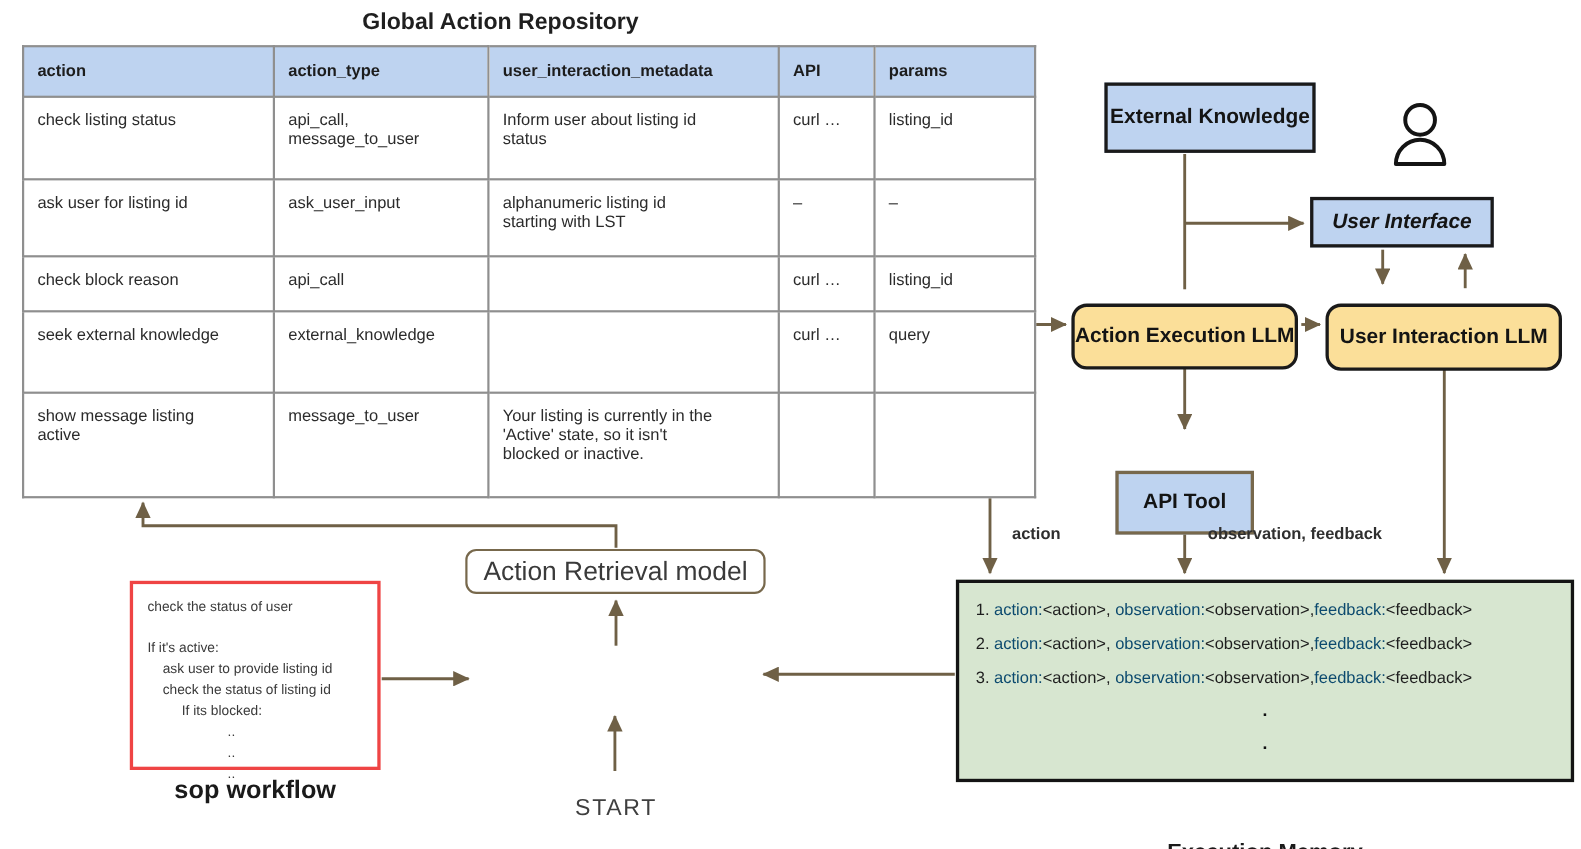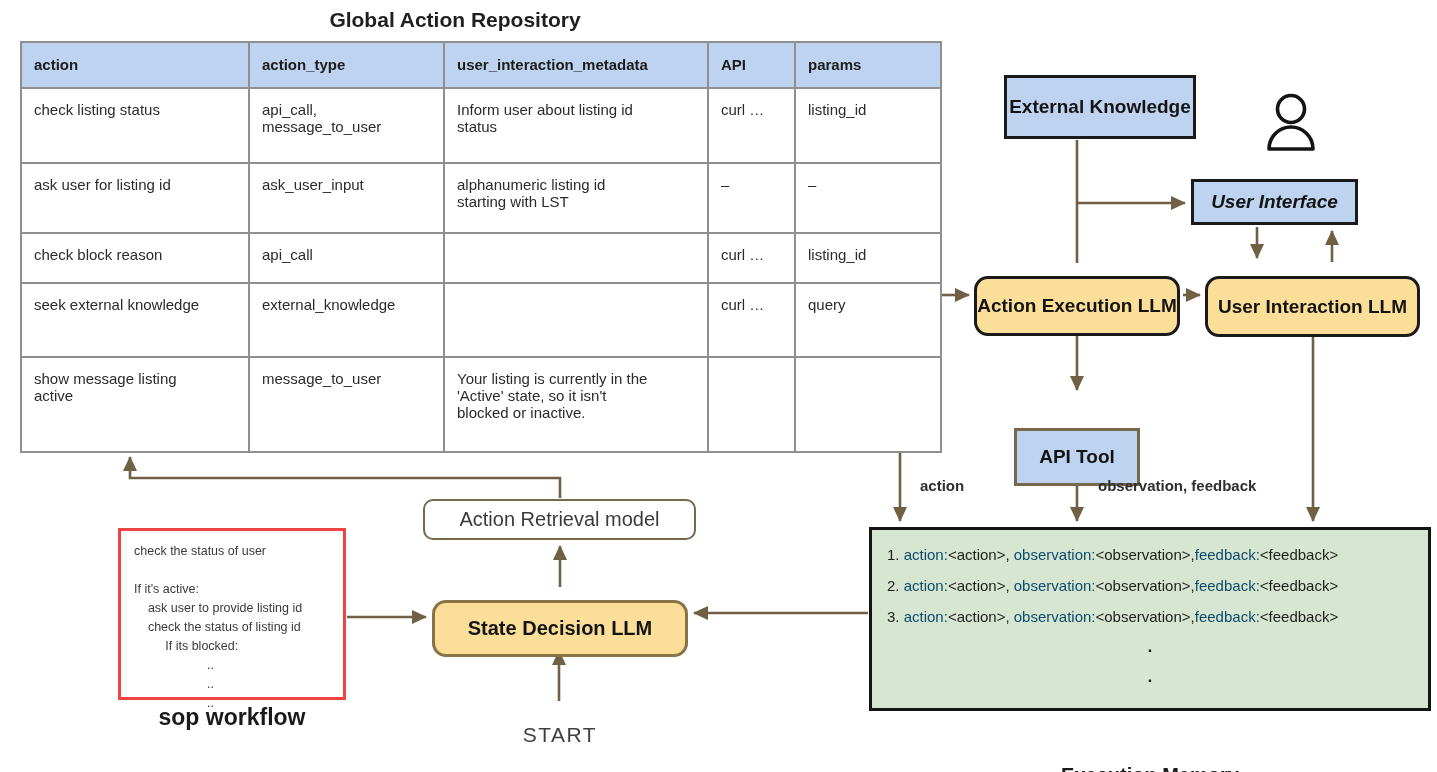--- a/index.html
+++ b/index.html
@@ -28,21 +28,21 @@
         font-size:19px;line-height:1.22;}
   .blue{background:#bed3f0;border:3px solid #1a1a1a;}
   .yellow{background:#fbdf99;border:3px solid #1a1a1a;border-radius:14px;margin-top:12px;}
   .n-external{left:1004px;top:75px;width:192px;height:64px;}
   .n-ui{left:1191px;top:179px;width:167px;height:46px;font-style:italic;}
   .n-exec{left:974px;top:264px;width:206px;height:60px;}
   .n-inter{left:1205px;top:264px;width:215px;height:61px;}
   .n-api{left:1014px;top:396px;width:126px;height:58px;border-color:#77684c;margin-top:32px;}
   .n-retrieval{left:423px;top:499px;width:273px;height:41px;background:#fff;
                border:2.5px solid #77684c;border-radius:10px;font-weight:400;
-               color:#3a3a3a;font-size:20px;}
+               color:#3a3a3a;font-size:24px;}
   .n-sd{left:432px;top:588px;width:256px;height:57px;background:#fbdf99;
         border:3px solid #8a7347;border-radius:14px;font-size:20px;}
 
   .memory{position:absolute;left:869px;top:527px;width:562px;height:184px;z-index:2;
           box-sizing:border-box;background:#d7e6d0;border:3px solid #141414;padding-top:9px;}
   .mline{padding-left:15px;line-height:31px;font-size:15px;color:#1e1e1e;white-space:nowrap;}
   .mline b{font-weight:400;color:#0c4a6e;}
   .mdot{text-align:center;line-height:30px;font-weight:700;font-size:16px;color:#111;}
 
   .sop{position:absolute;left:118px;top:528px;width:228px;height:172px;z-index:2;
@@ -190,17 +190,16 @@
     check the status of listing id
          If its blocked:
                      ..
                      ..
                      ..</div>
   </div>
   <div class="lbl lbl-sop">sop workflow</div>
 
   <div class="node n-retrieval">Action Retrieval model</div>
 
-  <div class="node n-sd yellow" style="left:432px;top:588px;width:256px;height:57px;border-color:#8a7347;">State Decision LLM</div>
 
   <div class="lbl lbl-start">START</div>
 
 </div>
 
 </body></html>

